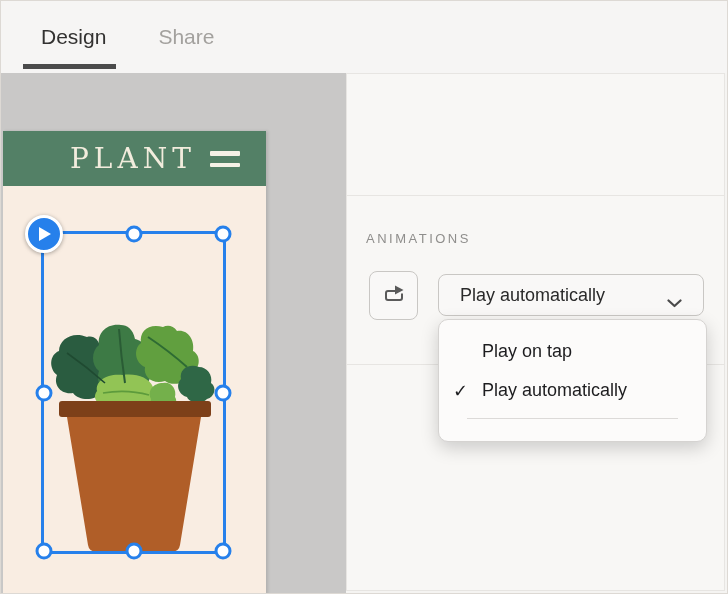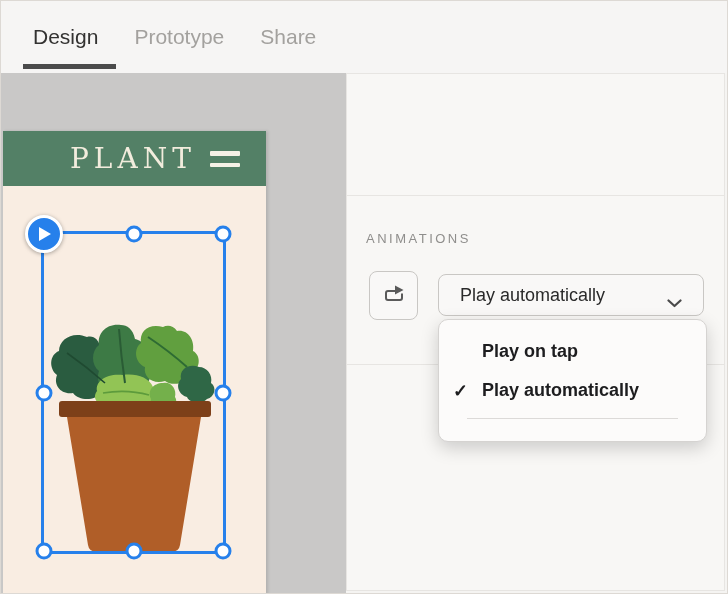--- a/index.html
+++ b/index.html
@@ -6,21 +6,21 @@
   html,body { background:#fff; }
   .app {
     position:relative; width:728px; height:594px; overflow:hidden;
     font-family:"Liberation Sans", sans-serif;
     background:#f6f5f4; border:1px solid #ddd9d4;
   }
   
   .tabbar {
     position:absolute; left:0; top:0; width:100%; height:72px;
     background:#f6f5f4; display:flex; align-items:center;
-    padding-left:32px; gap:36px; z-index:5;
+    padding-left:40px; gap:52px; z-index:5;
   }
   .tab { font-size:21px; color:var(--text_muted,#a3a19e); cursor:default; position:relative; }
   .tab.active { color:var(--text_dark,#333231); }
   .tab-underline {
     position:absolute; left:22px; top:63px; width:93px; height:5px;
     background:#4b4b4b;
   }
   
   .workspace { position:absolute; top:72px; left:0; width:728px; height:522px; }
   .canvas {
@@ -100,36 +100,35 @@
   .select-chevron { position:absolute; right:21px; top:17px; }
   
   .menu {
     position:absolute; left:92px; top:246px; width:269px;
     background:#fcfbfa; border:1px solid #d5d3d1; border-radius:10px;
     box-shadow:0 6px 18px rgba(0,0,0,0.18);
     padding:12px 0 14px 0; z-index:20;
   }
   .menu-item {
     position:relative; height:39px; display:flex; align-items:center;
-    padding-left:43px; font-size:18px; color:#1d1d1f; cursor:pointer;font-weight:bold;
+    padding-left:43px; font-size:18px; color:#1d1d1f; cursor:pointer;
   }
   .menu-check {
     position:absolute; left:14px; top:50%; transform:translateY(-50%);
     font-size:18px; color:#1d1d1f;
   }
   .menu-divider { height:1px; background:#dcdad8; margin:8px 28px 8px 28px; }
 </style>
 </head>
 <body>
 
 <div class="app">
 
   <header class="tabbar">
     <div class="tab active">Design</div>
-    <div class="tab">Prototype</div>
     <div class="tab">Share</div>
     <div class="tab-underline"></div>
   </header>
 
   <div class="workspace">
 
     <div class="canvas">
       <div class="artboard">
 
         <div class="artboard-header">

